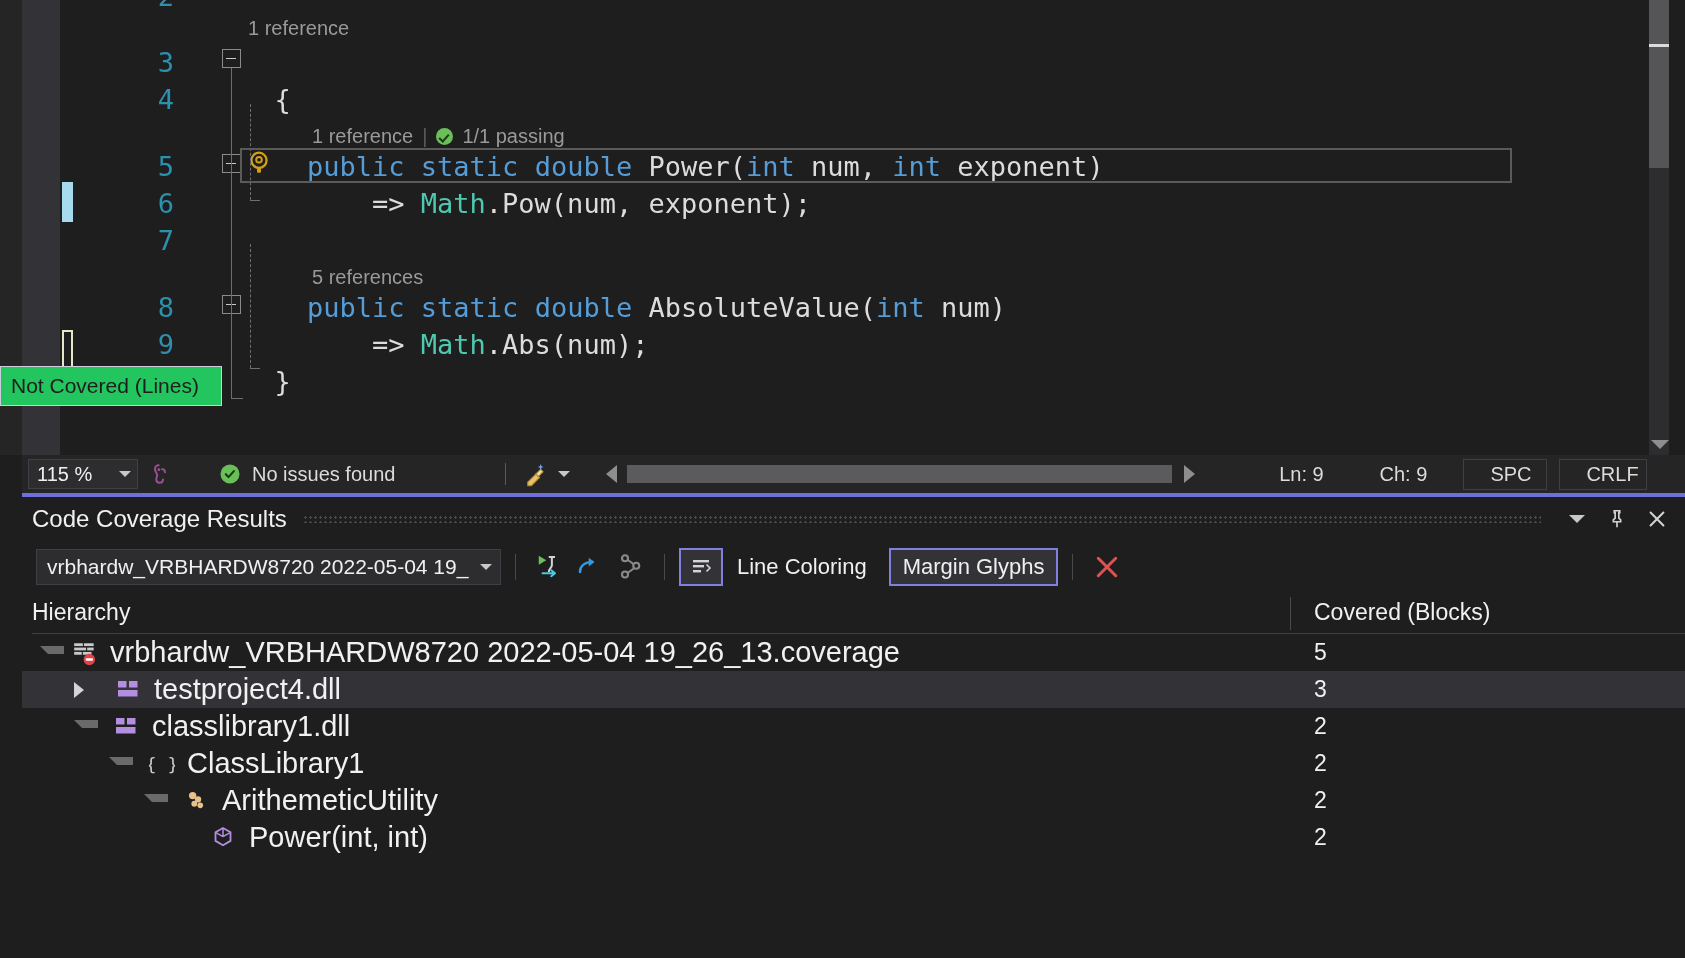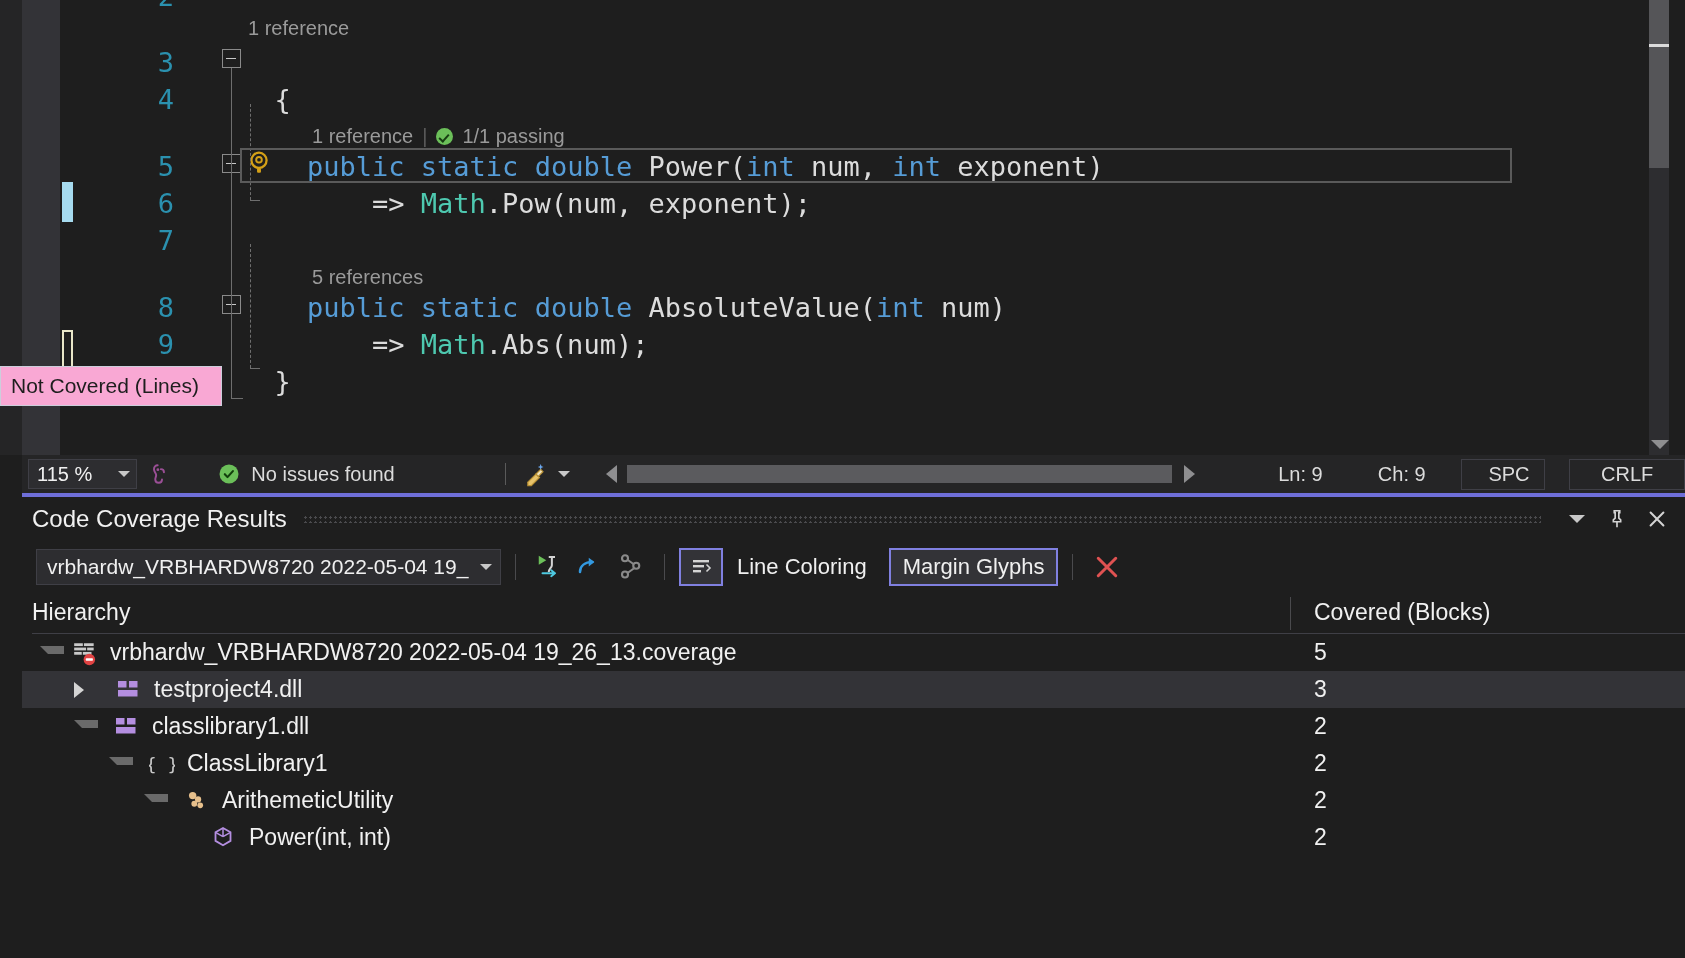--- a/index.html
+++ b/index.html
@@ -143,21 +143,21 @@
     left: 5px; top: 3.5px;
     width: 4px; height: 8px;
     border: solid #173d12;
     border-width: 0 2px 2px 0;
     transform: rotate(42deg);
   }
   .tooltip-notcovered {
     position: absolute;
     left: 0; top: 366px;
     width: 222px; height: 40px;
-    background: #f9a8d4;
+    background: #22c55e;
     border: 1px solid #cccedb;
     color: #1e1e1e;
     font-size: 21px;
     font-family: "Liberation Sans", sans-serif;
     display: flex;
     align-items: center;
     padding-left: 10px;
     box-sizing: border-box;
   }
   
@@ -362,21 +362,21 @@
   }
   .grid-row {
     position: relative;
     height: 37px;
     display: flex;
     align-items: center;
   }
   .grid-row.selected { background: #333337; }
   .row-label {
     color: #f1f1f1;
-    font-size: 23px;
+    font-size: 29px;
     white-space: nowrap;
   }
   .row-value {
     position: absolute;
     left: 1292px;
     color: #f1f1f1;
     font-size: 23px;
   }
   .expander-open, .expander-closed {
     width: 16px; height: 16px;
@@ -523,21 +523,21 @@
 
     <span class="hscroll-left-arrow" style="margin-left:36px;"></span>
     <div class="hscroll-track" style="width:545px; margin-left:10px;">
       <div class="hscroll-thumb" style="width:545px;"></div>
     </div>
     <span class="hscroll-right-arrow" style="margin-left:12px;"></span>
 
     <span class="sb-cell" style="margin-left:60px; width:92px;">Ln: 9</span>
     <span class="sb-cell" style="margin-left:10px; width:92px;">Ch: 9</span>
     <span class="sb-cell sb-box" style="margin-left:14px; width:84px;">SPC</span>
-    <span class="sb-cell sb-box" style="margin-left:24px; width:116px;">CRLF</span>
+    <span class="sb-cell sb-box" style="margin-left:12px; width:88px;">CRLF</span>
   </div>
 
   <div id="coverage-panel">
     <div class="panel-accent"></div>
 
     <div class="panel-title-row">
       <span class="panel-title">Code Coverage Results</span>
       <span class="dotted-grip"></span>
       <span class="panel-btn">
         <span class="caret-down" style="border-left-width:8px;border-right-width:8px;border-top-width:8px;"></span>

